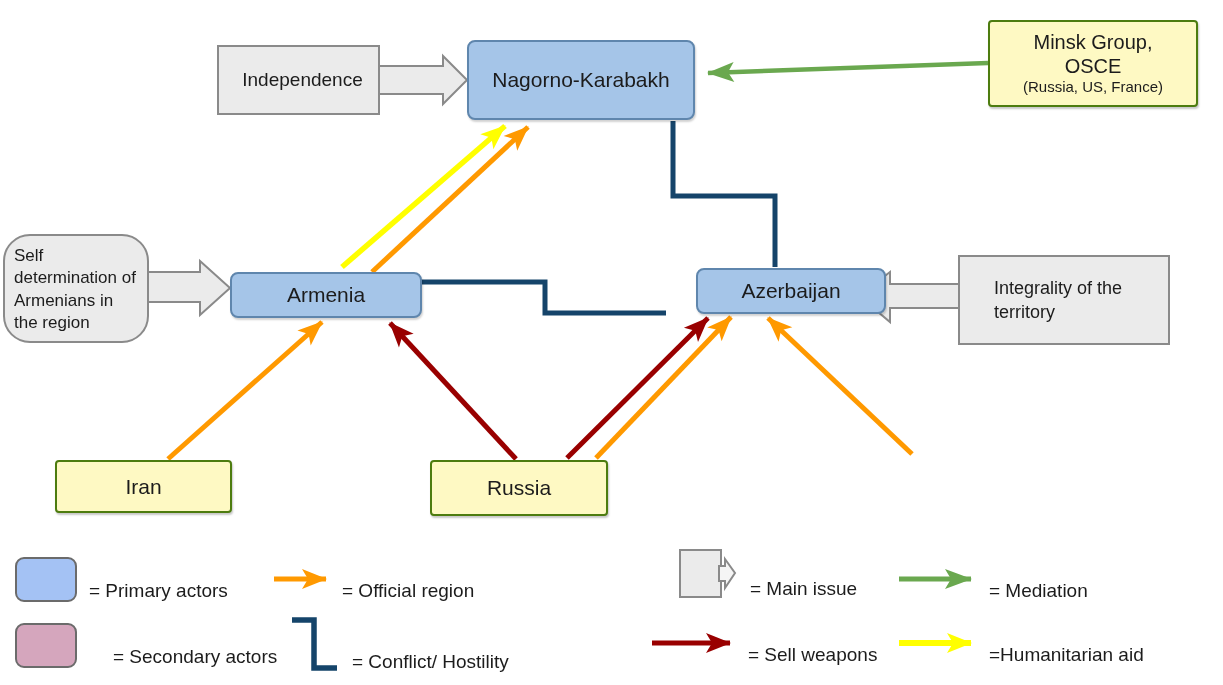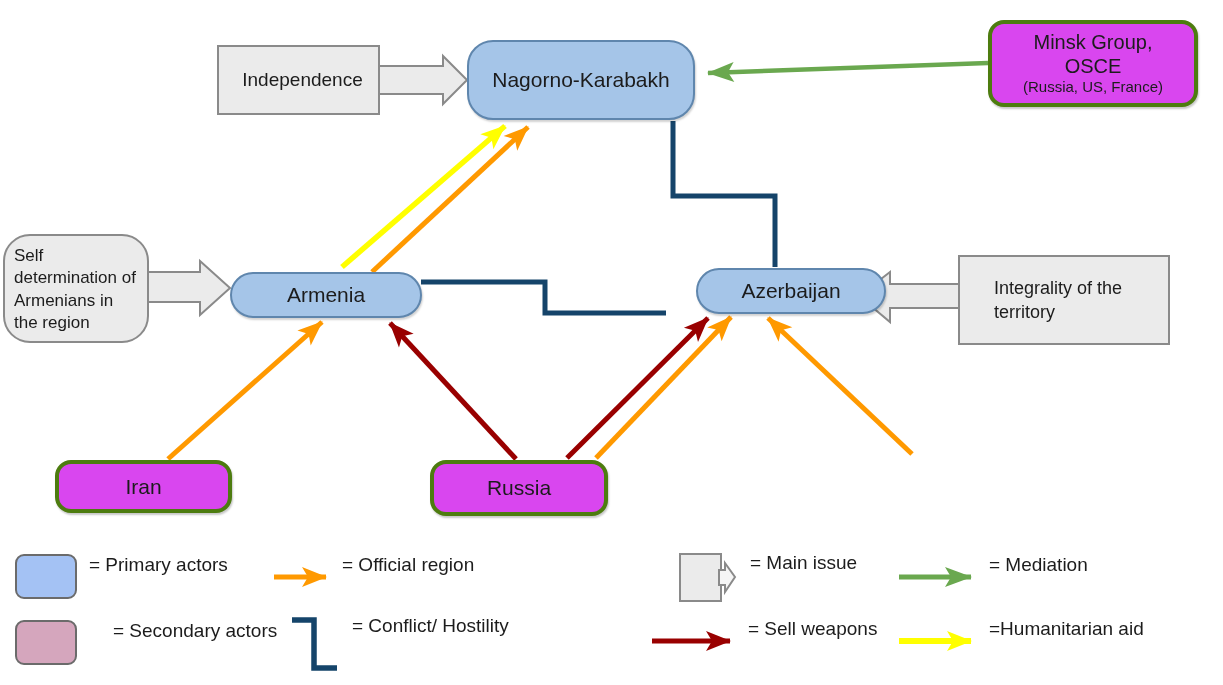--- a/index.html
+++ b/index.html
@@ -6,44 +6,44 @@
   .canvas {
     position:relative; width:1223px; height:685px; background:#ffffff;
     font-family:"Liberation Sans", sans-serif; color:#1c1c1c; overflow:hidden;
   }
   .edges { position:absolute; left:0; top:0; }
   .node {
     position:absolute; box-sizing:border-box;
     display:flex; align-items:center; justify-content:center; text-align:center;
   }
   .primary {
-    background:#a5c5e8; border:2px solid #5f86ad; border-radius:26px;
+    background:#a5c5e8; border:2px solid #5f86ad; border-radius:8px;
     box-shadow:1px 2px 2px rgba(0,0,0,0.18);
   }
   .secondary {
-    background:#d946ef; border:4px solid #4d7c0f; border-radius:16px;
+    background:#fef9c3; border:2px solid #4d7c0f; border-radius:4px;
     box-shadow:1px 2px 2px rgba(0,0,0,0.22);
   }
   .issue {
     background:#ebebeb; border:2px solid #8a8a8a;padding-left:8px;
   }
   .nlabel { font-size:21px; }
   .minsk-text { display:flex; flex-direction:column; line-height:1.18; font-size:20px; }
   .minsk-sub { font-size:15px; }
   .issue-independence { font-size:19px; }
   .issue-selfdet {
     font-size:17px; line-height:1.32; text-align:left;
     align-items:flex-start; justify-content:flex-start; padding:9px 6px 0 9px;
   }
   .issue-integrality {
     font-size:18px; line-height:1.35; text-align:left;
     justify-content:flex-start; padding-left:34px; padding-right:30px;
   }
   .legend-item {
-    position:absolute; display:flex; align-items:flex-start; gap:12px; height:48px;
+    position:absolute; display:flex; align-items:flex-end; gap:12px; height:48px;
   }
   .legend-label { font-size:19px; white-space:nowrap; }
   .swatch { box-sizing:border-box; width:62px; height:45px; border-radius:9px; }
   .swatch-primary { background:#a4c2f4; border:2px solid #6b6b6b; }
   .swatch-secondary { background:#d5a6bd; border:2px solid #6b6b6b; }
 </style>
 </head>
 <body>
 
 <div class="canvas">

